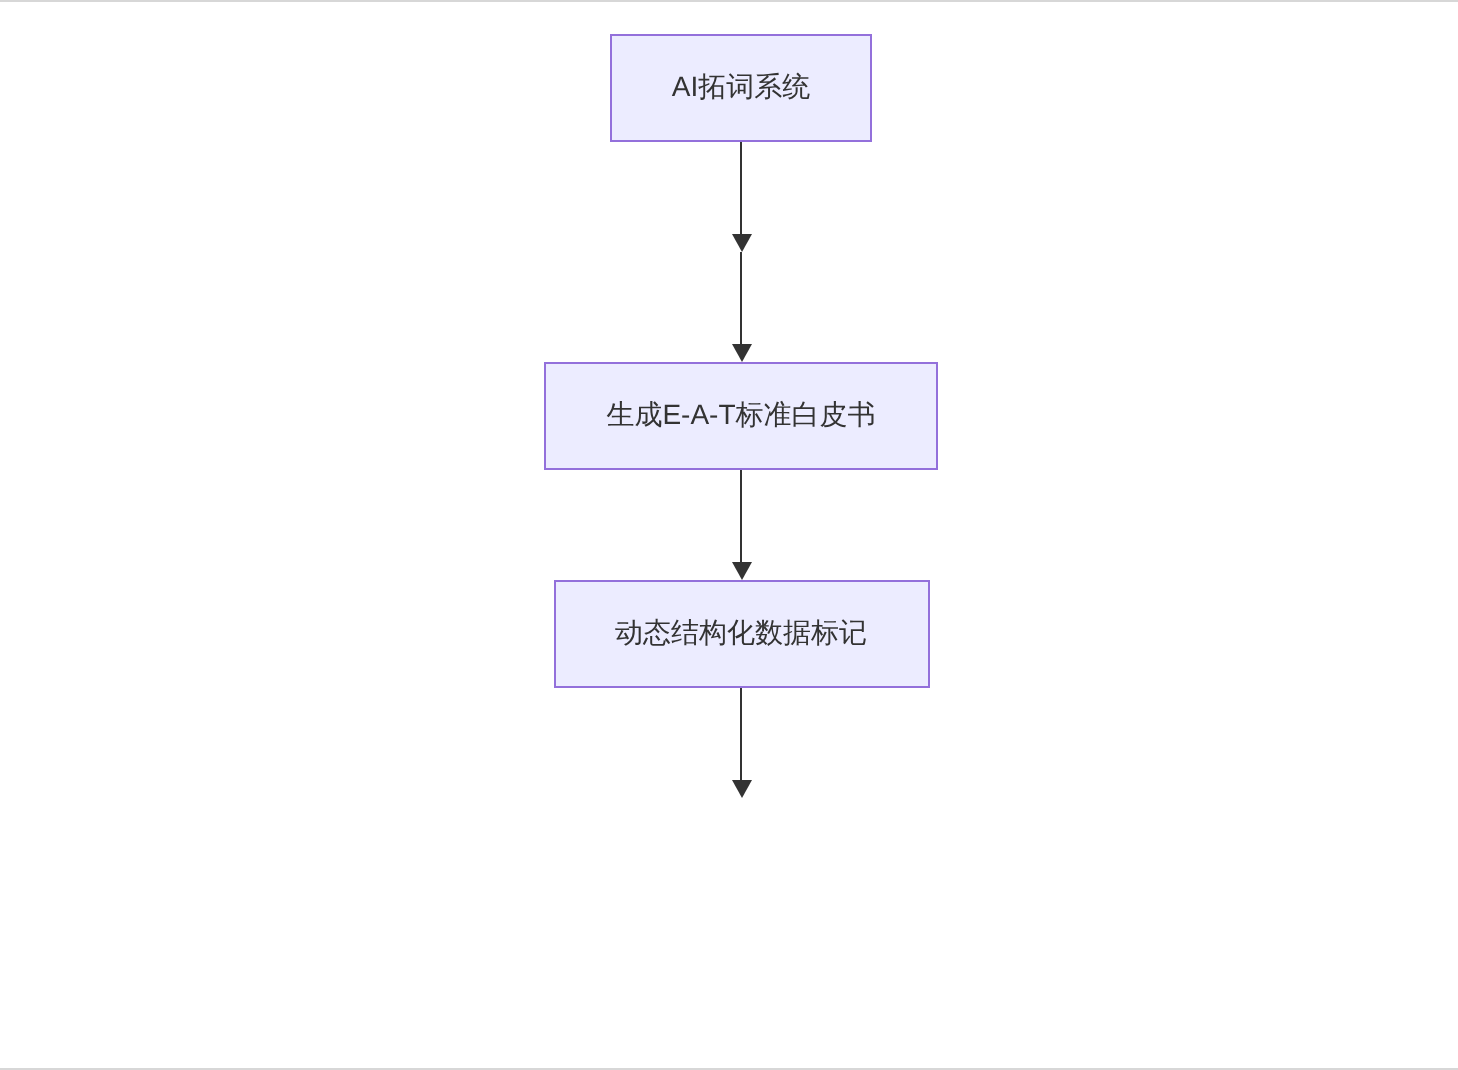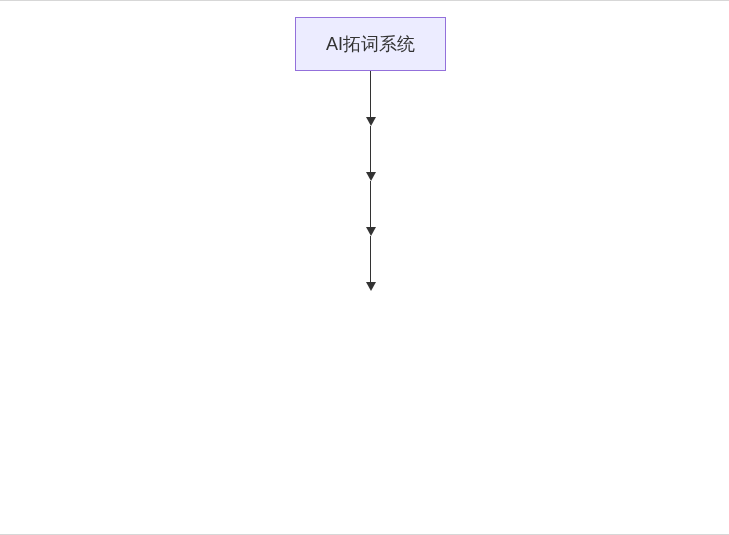--- a/index.html
+++ b/index.html
@@ -29,21 +29,21 @@
   }
   .flow-node {
     box-sizing: border-box;
     height: 54px;
     display: flex;
     align-items: center;
     justify-content: center;
     background: #ececff;
     border: 1px solid #9370db;
     color: #333333;
-    font-size: 18px;
+    font-size: 14px;
     padding: 0 30px;
     white-space: nowrap;
   }
   .flow-arrow {
     position: relative;
     height: 55px;
     width: 12px;
     display: flex;
     flex-direction: column;
     align-items: center;
@@ -74,26 +74,28 @@
       <div class="shaft"></div>
       <div class="head"></div>
     </div>
 
 
     <div class="flow-arrow">
       <div class="shaft"></div>
       <div class="head"></div>
     </div>
 
+    <div class="flow-node">生成E-A-T标准白皮书</div>
 
     <div class="flow-arrow">
       <div class="shaft"></div>
       <div class="head"></div>
     </div>
 
+    <div class="flow-node">动态结构化数据标记</div>
 
     <div class="flow-arrow">
       <div class="shaft"></div>
       <div class="head"></div>
     </div>
 
 
   </div>
 </div>
 

